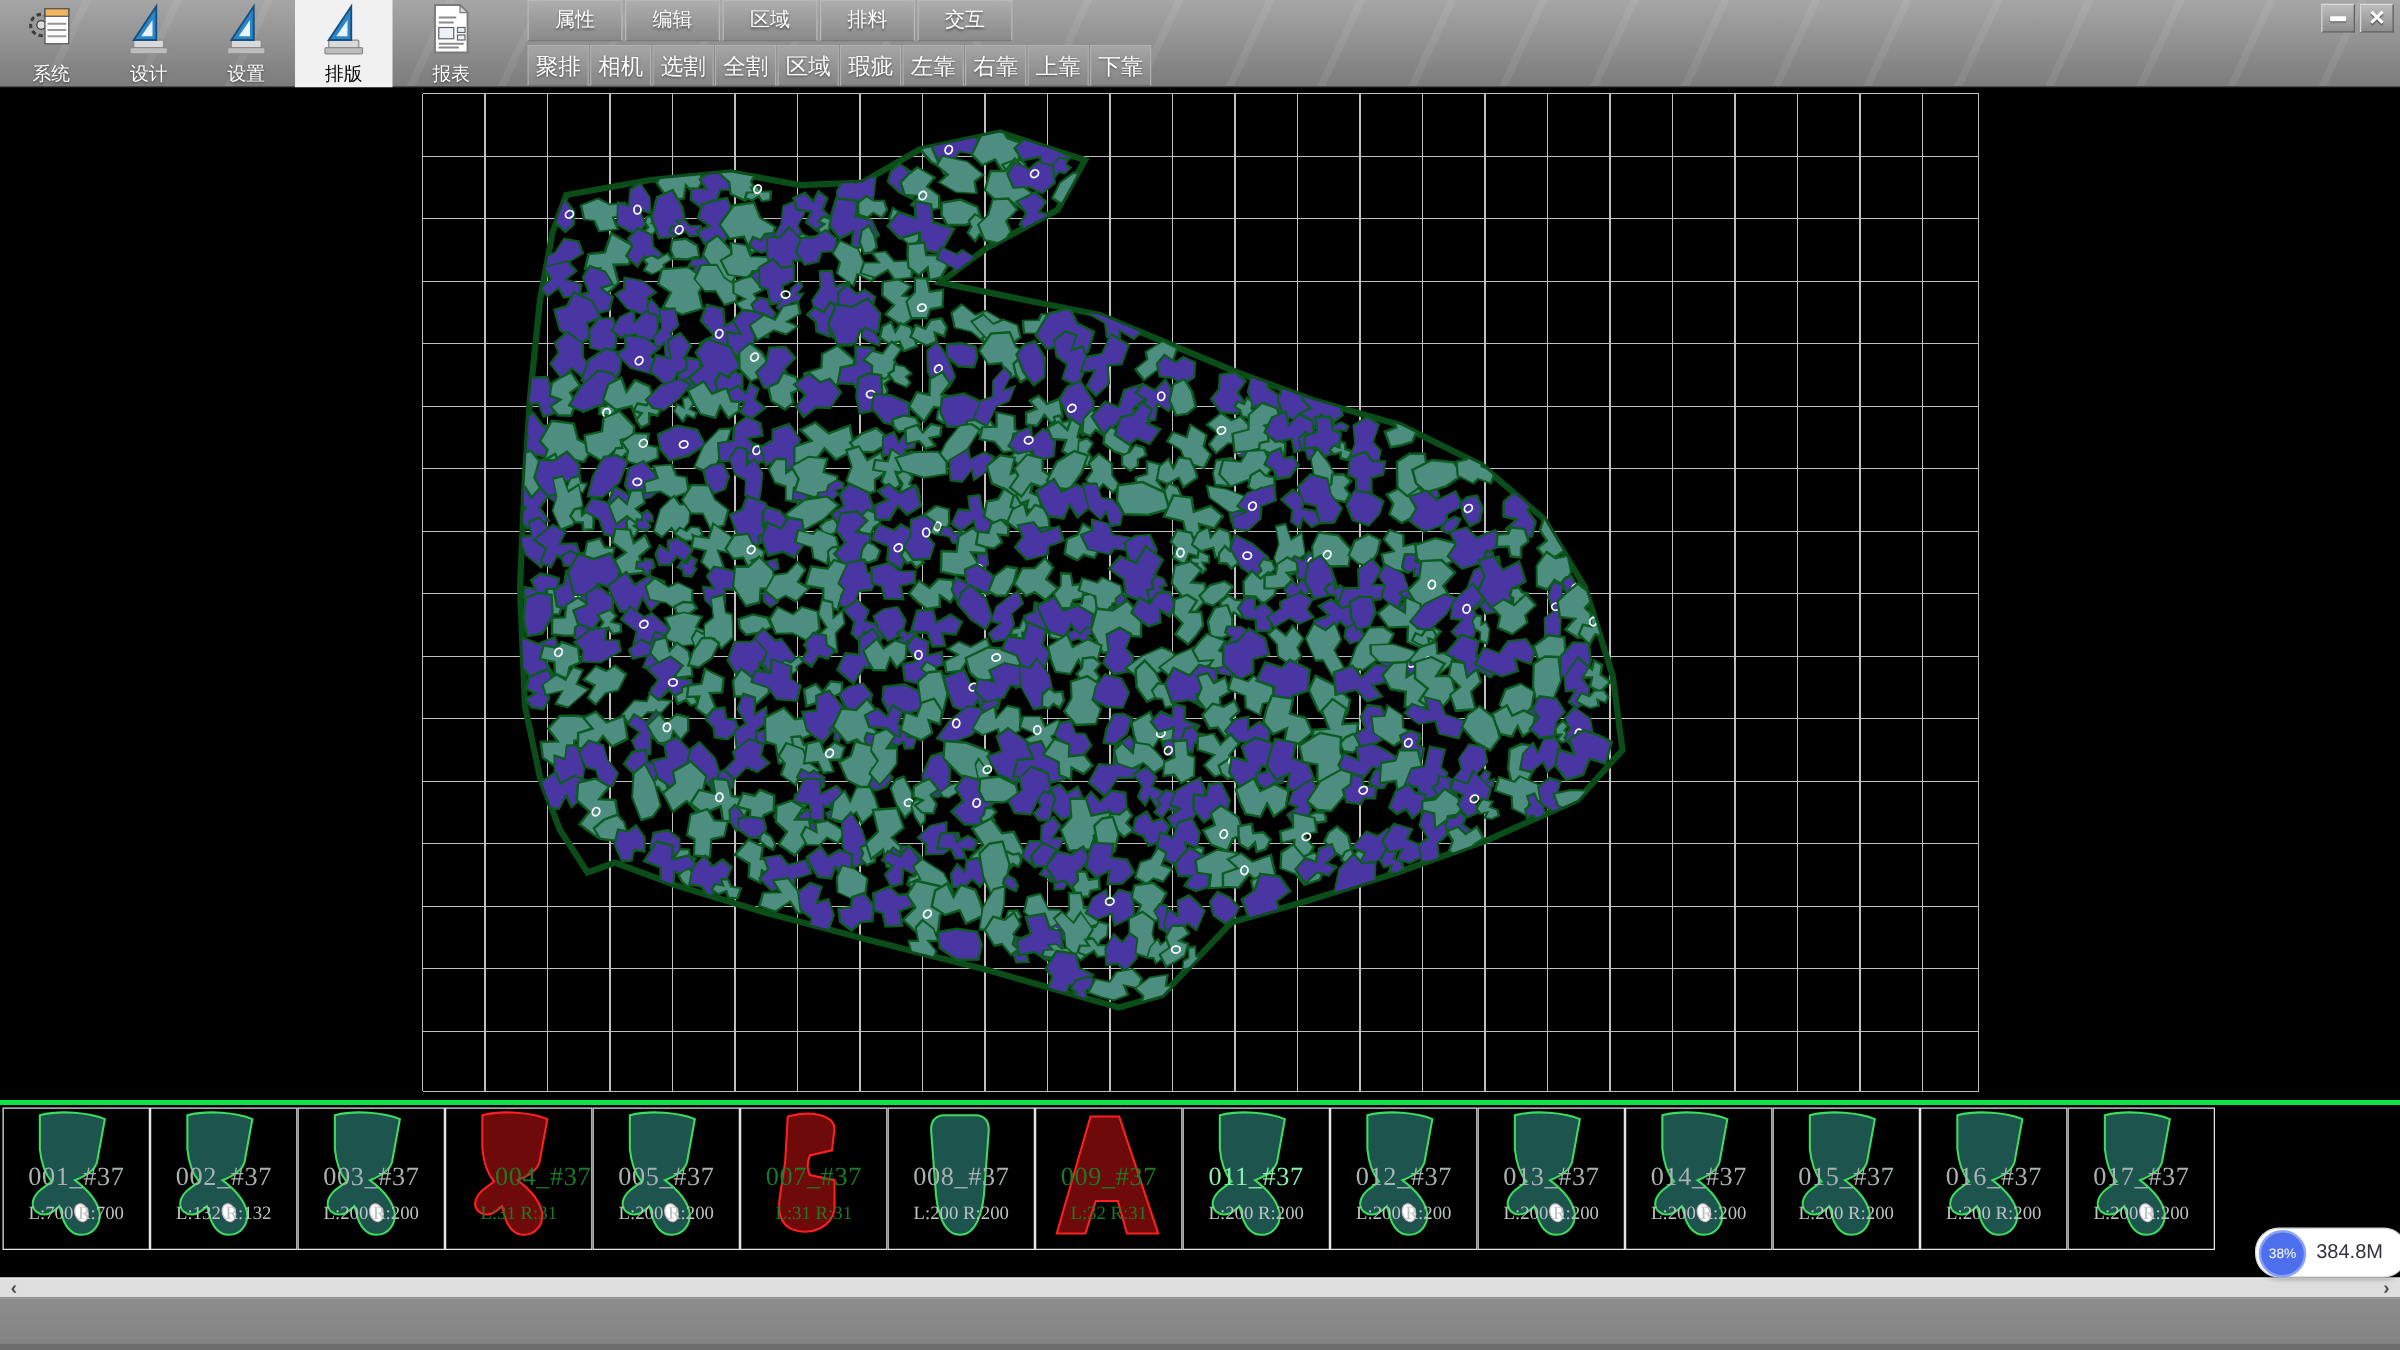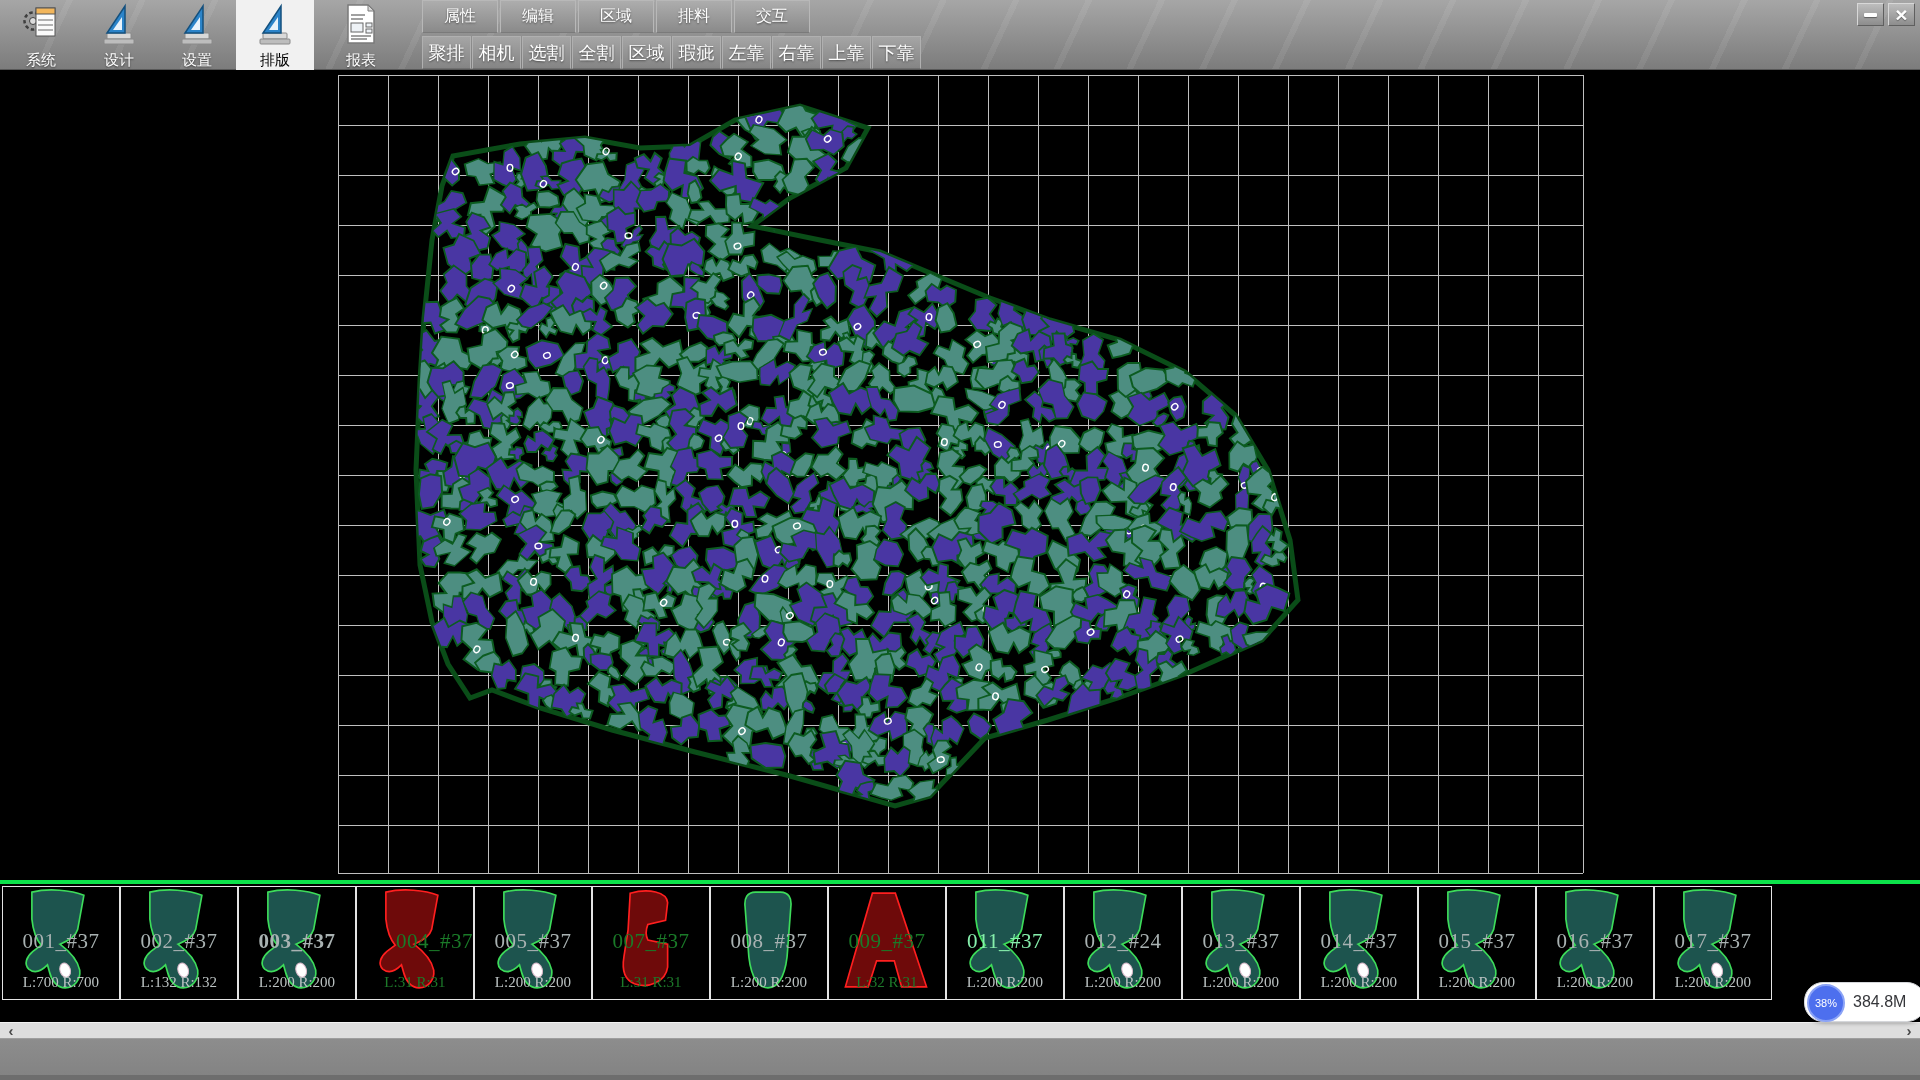--- a/index.html
+++ b/index.html
@@ -37,21 +37,21 @@
   
   #strip-sep{width:1920px;height:4px;}
   #strip{position:relative;width:1920px;height:118px;background:#000;display:flex;align-items:flex-start;
     padding-left:2px;box-sizing:border-box;overflow:hidden;}
   .cell{position:relative;flex:0 0 116px;height:112px;margin-top:2px;border:1px solid #e4e4e4;
     box-sizing:content-box;background:#000;cursor:pointer;}
   .cell + .cell{border-left-color:#e4e4e4;margin-left:0;}
   .part-svg{display:block;margin:1px auto 0;}
   .part-name{position:absolute;left:0;top:42px;width:100%;text-align:center;
     font-family:"Liberation Serif","DejaVu Serif",serif;font-size:21px;letter-spacing:.5px;pointer-events:none;}
-  .part-lr{position:absolute;left:0;bottom:8px;width:100%;text-align:center;
+  .part-lr{position:absolute;left:0;bottom:19px;width:100%;text-align:center;
     font-family:"Liberation Serif","DejaVu Serif",serif;font-size:15px;pointer-events:none;}
   
   #strip-gap{width:1920px;height:20px;background:#000;}
   #hscroll{position:relative;width:1920px;height:16px;background:#dedede;border-top:1px solid #f2f2f2;box-sizing:border-box;}
   .scroll-arrow{position:absolute;top:0;width:18px;height:16px;text-align:center;line-height:15px;
     font-size:15px;font-weight:bold;color:#4a4a4a;cursor:pointer;}
   #arrow-left{left:2px;} #arrow-right{right:2px;}
   #statusbar{width:1920px;height:42px;background:linear-gradient(#8d8d8d,#828282);
     box-shadow:inset 0 1px 0 #9e9e9e, inset 0 -5px 0 #6d6d6d;}
   
@@ -942,21 +942,21 @@
         <ellipse cx="54" cy="79" rx="5" ry="7" transform="rotate(-18 54 79)" fill="#ffffff" stroke="#d8b8c8"></ellipse>
       </svg>
       <div class="part-name" style="color: rgb(169, 178, 178);">002_#37</div>
       <div class="part-lr" style="color: rgb(188, 195, 195);">L:132 R:132</div>
     </div>
     <div class="cell">
       <svg class="part-svg" width="110" height="104" viewBox="0 0 100 100">
     <path d="M22,4 C38,0 60,2 72,7 L66,40 C64,47 57,51 49,54 C57,60 66,69 68,79 C69,88 63,96 54,96 C46,96 41,89 39,81 L37,74 C32,79 25,83 19,78 C14,73 17,66 23,61 L31,55 C25,48 23,40 22,30 Z" fill="#1d544e" stroke="#3ddc5a" stroke-width="1.6"></path>
         <ellipse cx="54" cy="79" rx="5" ry="7" transform="rotate(-18 54 79)" fill="#ffffff" stroke="#d8b8c8"></ellipse>
       </svg>
-      <div class="part-name" style="color: rgb(169, 178, 178); font-weight: bold;">003_#37</div>
+      <div class="part-name" style="color: rgb(169, 178, 178);">003_#37</div>
       <div class="part-lr" style="color: rgb(188, 195, 195);">L:200 R:200</div>
     </div>
     <div class="cell">
       <svg class="part-svg" width="110" height="104" viewBox="0 0 100 100">
     <path d="M22,4 C38,0 60,2 72,7 L66,40 C64,47 57,51 49,54 C57,60 66,69 68,79 C69,88 63,96 54,96 C46,96 41,89 39,81 L37,74 C32,79 25,83 19,78 C14,73 17,66 23,61 L31,55 C25,48 23,40 22,30 Z" fill="#6e0a0a" stroke="#ff1f1f" stroke-width="1.6"></path>
       </svg>
       <div class="part-name" style="color: rgb(26, 122, 40); text-align: right;">004_#37</div>
       <div class="part-lr" style="color: rgb(29, 122, 42);">L:31 R:31</div>
     </div>
     <div class="cell">
@@ -993,21 +993,21 @@
     <path d="M22,4 C38,0 60,2 72,7 L66,40 C64,47 57,51 49,54 C57,60 66,69 68,79 C69,88 63,96 54,96 C46,96 41,89 39,81 L37,74 C32,79 25,83 19,78 C14,73 17,66 23,61 L31,55 C25,48 23,40 22,30 Z" fill="#1d544e" stroke="#3ddc5a" stroke-width="1.6"></path>
       </svg>
       <div class="part-name" style="color: #86efac;">011_#37</div>
       <div class="part-lr" style="color: rgb(188, 195, 195);">L:200 R:200</div>
     </div>
     <div class="cell">
       <svg class="part-svg" width="110" height="104" viewBox="0 0 100 100">
     <path d="M22,4 C38,0 60,2 72,7 L66,40 C64,47 57,51 49,54 C57,60 66,69 68,79 C69,88 63,96 54,96 C46,96 41,89 39,81 L37,74 C32,79 25,83 19,78 C14,73 17,66 23,61 L31,55 C25,48 23,40 22,30 Z" fill="#1d544e" stroke="#3ddc5a" stroke-width="1.6"></path>
         <ellipse cx="54" cy="79" rx="5" ry="7" transform="rotate(-18 54 79)" fill="#ffffff" stroke="#d8b8c8"></ellipse>
       </svg>
-      <div class="part-name" style="color: rgb(169, 178, 178);">012_#24</div>
+      <div class="part-name" style="color: rgb(169, 178, 178);">012_#37</div>
       <div class="part-lr" style="color: rgb(188, 195, 195);">L:200 R:200</div>
     </div>
     <div class="cell">
       <svg class="part-svg" width="110" height="104" viewBox="0 0 100 100">
     <path d="M22,4 C38,0 60,2 72,7 L66,40 C64,47 57,51 49,54 C57,60 66,69 68,79 C69,88 63,96 54,96 C46,96 41,89 39,81 L37,74 C32,79 25,83 19,78 C14,73 17,66 23,61 L31,55 C25,48 23,40 22,30 Z" fill="#1d544e" stroke="#3ddc5a" stroke-width="1.6"></path>
         <ellipse cx="54" cy="79" rx="5" ry="7" transform="rotate(-18 54 79)" fill="#ffffff" stroke="#d8b8c8"></ellipse>
       </svg>
       <div class="part-name" style="color: rgb(169, 178, 178);">013_#37</div>
       <div class="part-lr" style="color: rgb(188, 195, 195);">L:200 R:200</div>
     </div>

